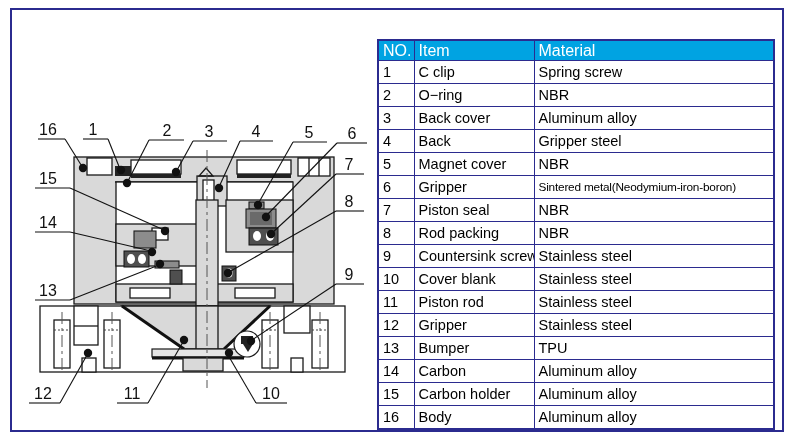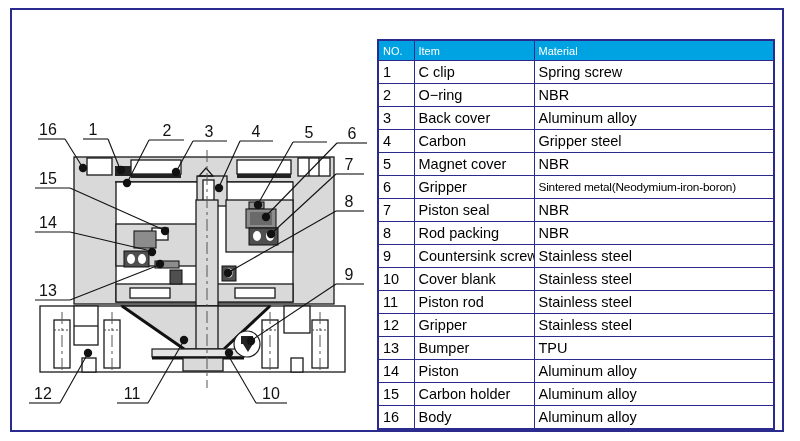--- a/index.html
+++ b/index.html
@@ -36,21 +36,21 @@
     border-collapse:collapse;table-layout:fixed;
     font-size:14.5px;color:#000;background:#fff;
     border:2px solid var(--border);
   }
   .parts-table th,.parts-table td{
     border:1px solid var(--border);
     padding:0 2px 0 4px;white-space:nowrap;overflow:hidden;
     text-align:left;font-weight:400;vertical-align:middle;
   }
   .parts-table th{
-    background:var(--accent);color:var(--hdr-text);height:19px;font-size:11px;
+    background:var(--accent);color:var(--hdr-text);height:19px;font-size:16px;
   }
   .parts-table td{height:22px;}
   .parts-table td.condensed{font-size:11.8px;letter-spacing:-0.2px;}
 </style>
 </head>
 <body>
 
 <div class="page" style="--border: #2b2b8f; --accent: #00a3e2; --hdr-text: #ffffff;">
   <div class="frame"></div>
 
@@ -288,21 +288,21 @@
           <td>O−ring</td>
           <td>NBR</td>
         </tr>
         <tr>
           <td>3</td>
           <td>Back cover</td>
           <td>Aluminum alloy</td>
         </tr>
         <tr>
           <td>4</td>
-          <td>Carbon</td>
+          <td>Back</td>
           <td>Gripper steel</td>
         </tr>
         <tr>
           <td>5</td>
           <td>Magnet cover</td>
           <td>NBR</td>
         </tr>
         <tr>
           <td>6</td>
           <td>Gripper</td>
@@ -338,21 +338,21 @@
           <td>Gripper</td>
           <td>Stainless steel</td>
         </tr>
         <tr>
           <td>13</td>
           <td>Bumper</td>
           <td>TPU</td>
         </tr>
         <tr>
           <td>14</td>
-          <td>Piston</td>
+          <td>Carbon</td>
           <td>Aluminum alloy</td>
         </tr>
         <tr>
           <td>15</td>
           <td>Carbon holder</td>
           <td>Aluminum alloy</td>
         </tr>
         <tr>
           <td>16</td>
           <td>Body</td>

